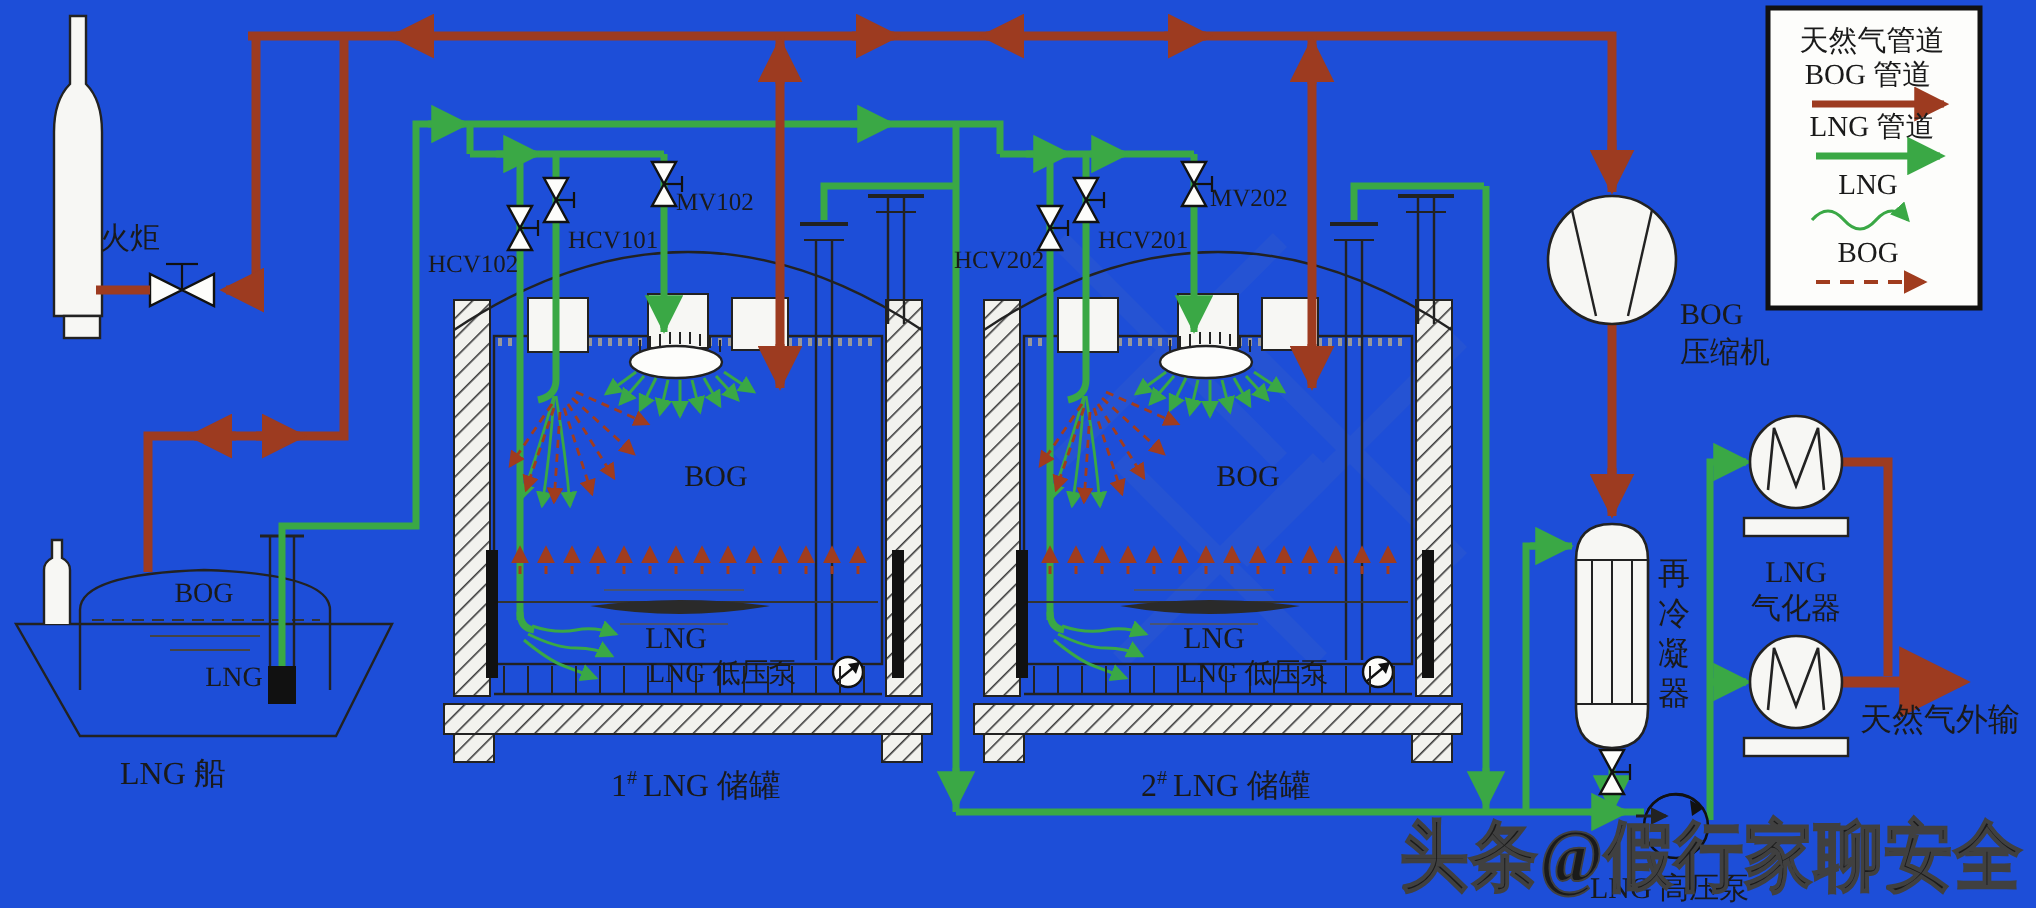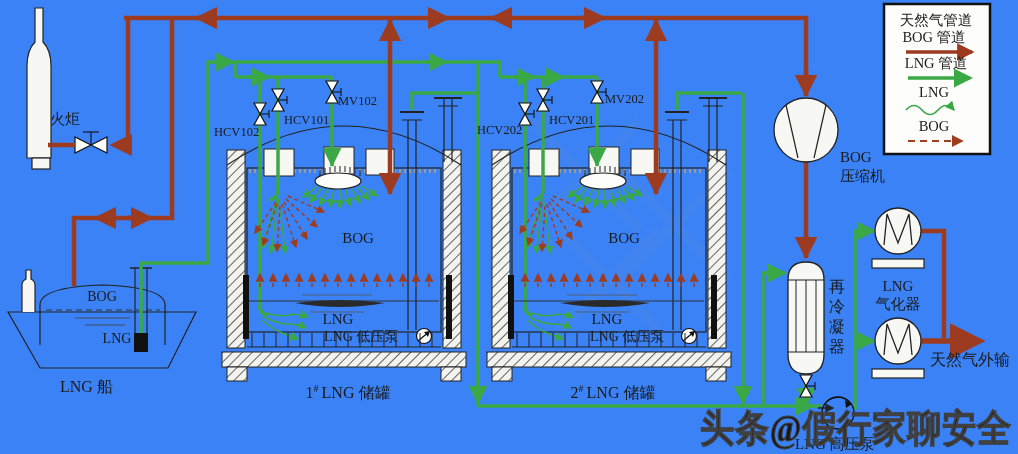--- a/index.html
+++ b/index.html
@@ -1,17 +1,17 @@
 <!DOCTYPE html>
 <html><head>
 <meta charset="utf-8">
 <style>
   html,body{margin:0;padding:0;}
   body{background:#dcdcdc;font-family:"Liberation Serif","DejaVu Serif",serif;}
-  .wrap{width:1018px;height:454px;background:#3b82f6;position:relative;overflow:hidden;}
+  .wrap{width:1018px;height:454px;background:#1d4ed8;position:relative;overflow:hidden;}
   svg{display:block;}
   .t{font-family:"Liberation Serif","DejaVu Serif",serif;fill:#1a1a1a;}
   .wm{font-weight:bold;letter-spacing:1px;}
 </style>
 </head>
 <body>
 
 <div class="wrap">
 <svg width="1018" height="454" viewBox="0 0 1018 454" xmlns="http://www.w3.org/2000/svg" xmlns:xlink="http://www.w3.org/1999/xlink">
   <defs>

